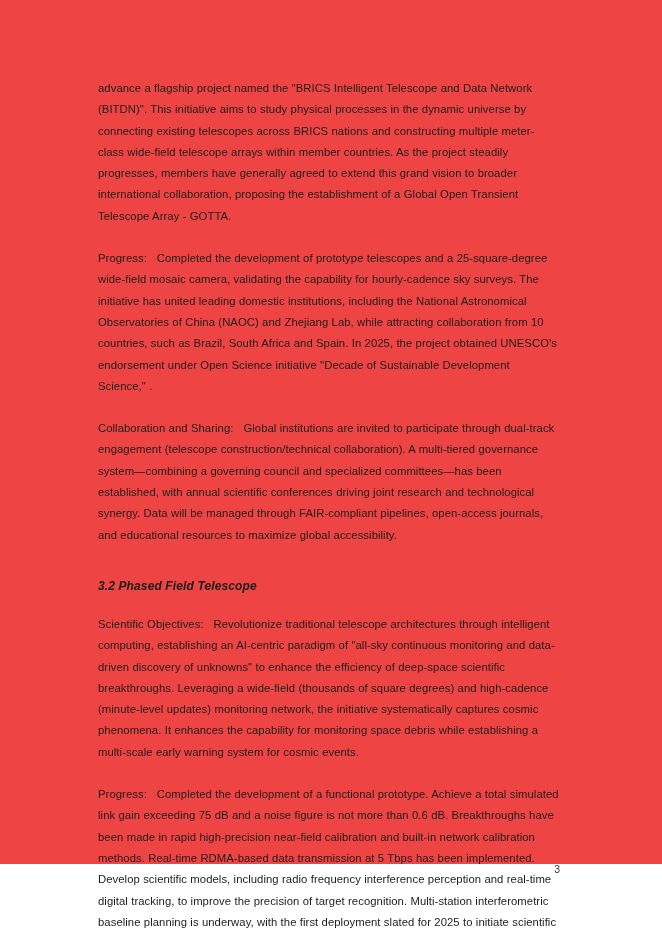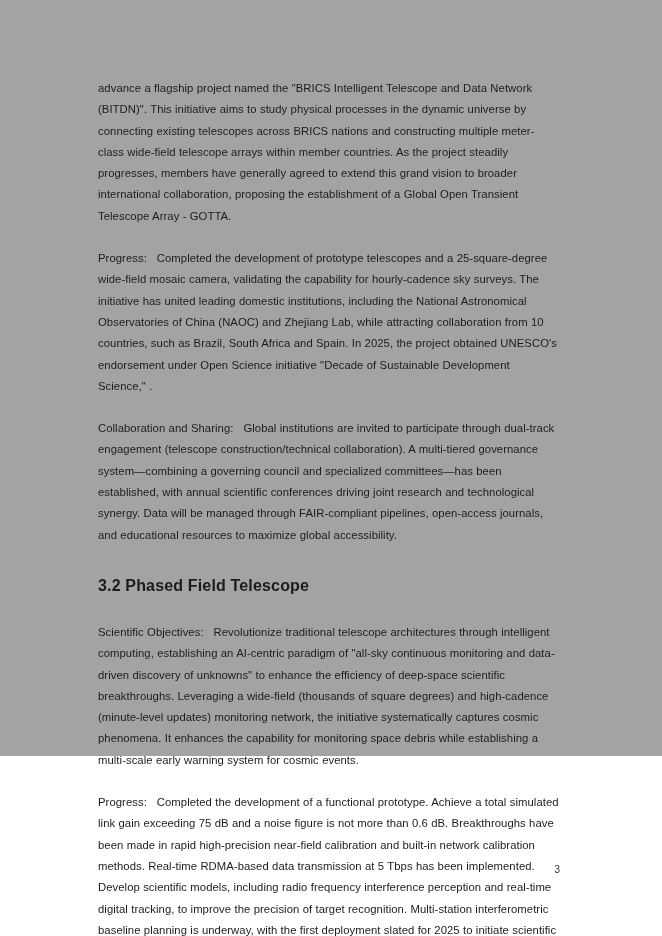--- a/index.html
+++ b/index.html
@@ -10,22 +10,22 @@
   body {
     width: 662px;
     height: 936px;
     font-family: "Liberation Sans", sans-serif;
     color: #1c1c1c;
     overflow: hidden;
   }
   .page {
     position: relative;
     width: 662px;
-    height: 756px;
-    background: #a3a3a3;
+    height: 864px;
+    background: #ef4444;
     box-sizing: border-box;
   }
   .content {
     position: absolute;
     left: 98px;
     top: 78px;
     width: 462px;
   }
   p.para {
     margin: 0 0 21px 0;
@@ -39,26 +39,27 @@
   p.para:last-child {
     margin-bottom: 0;
   }
   .lead {
     font-weight: normal;
   }
   .gap {
     white-space: pre;
   }
   h2.section-heading {
-    margin: 30px 0 26px 0;
-    font-size: 16px;
+    margin: 30px 0 18px 0;
+    font-size: 12px;
     line-height: 20px;
     font-weight: bold;
     color: #1c1c1c;
     letter-spacing: 0.01em;
+    font-style: italic;
   }
   .page-number {
     position: absolute;
     left: 0;
     top: 862px;
     width: 560px;
     text-align: right;
     font-size: 10.5px;
     line-height: 14px;
     color: #3a3a3a;

